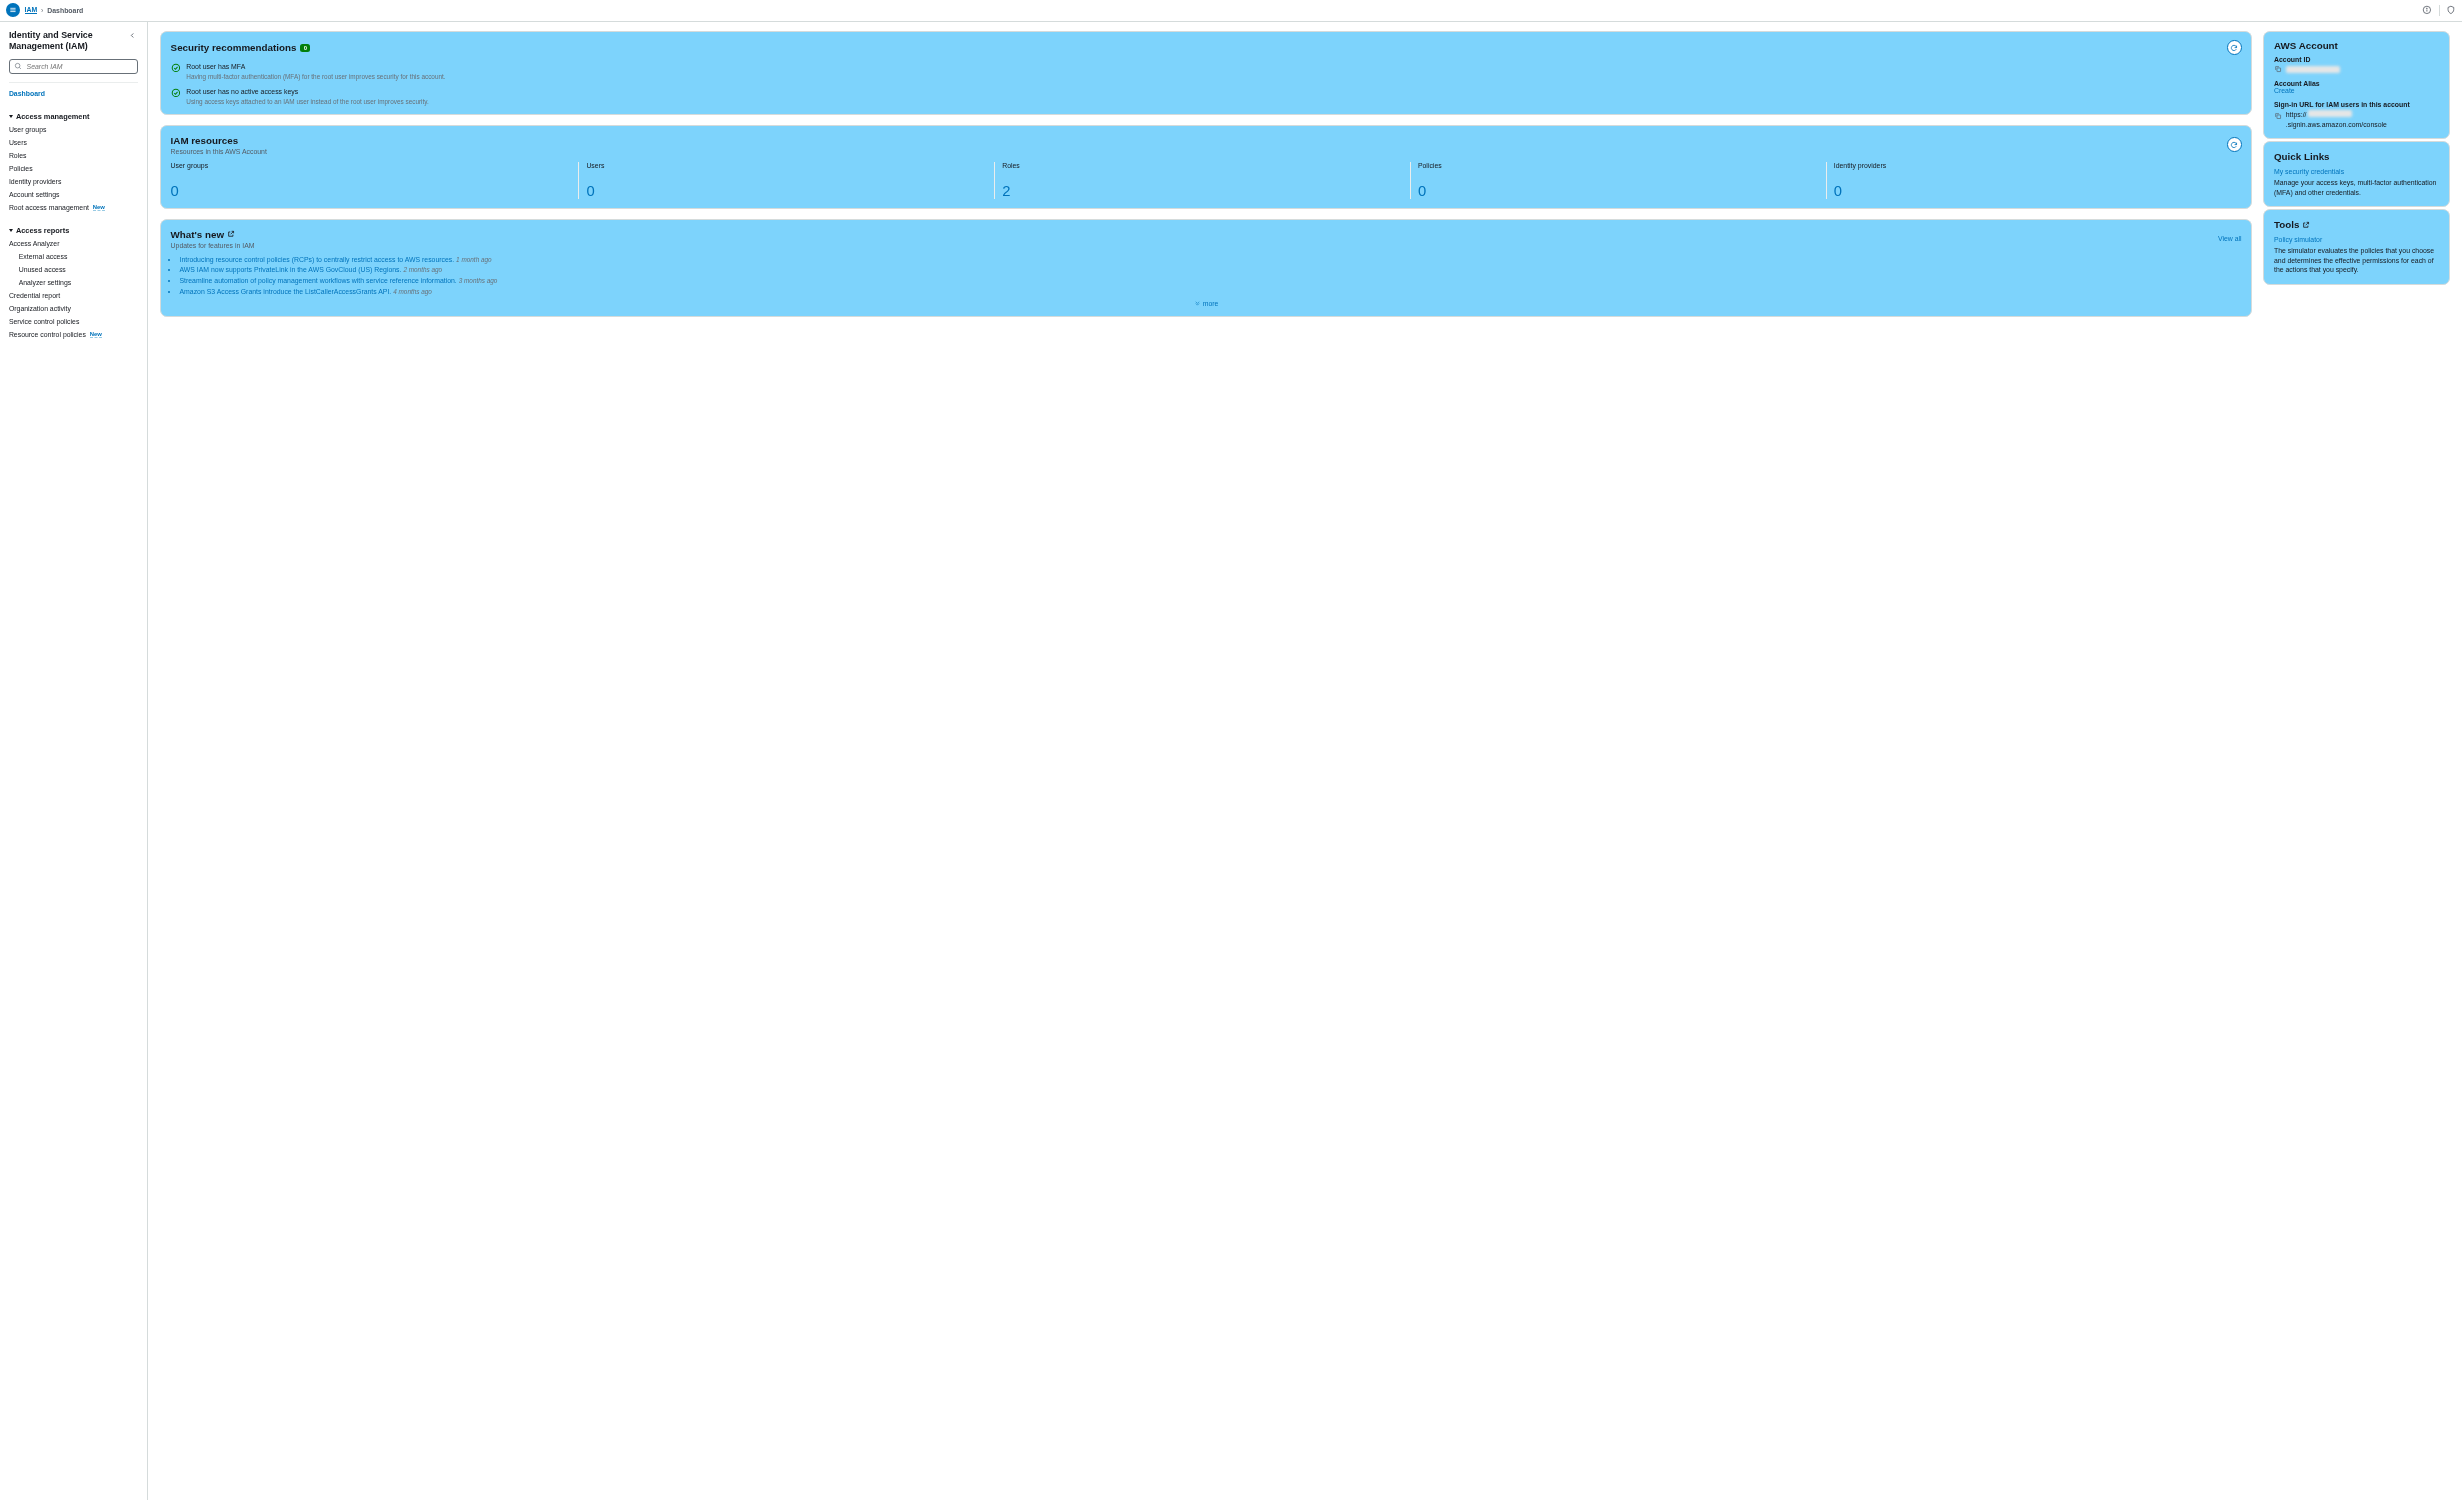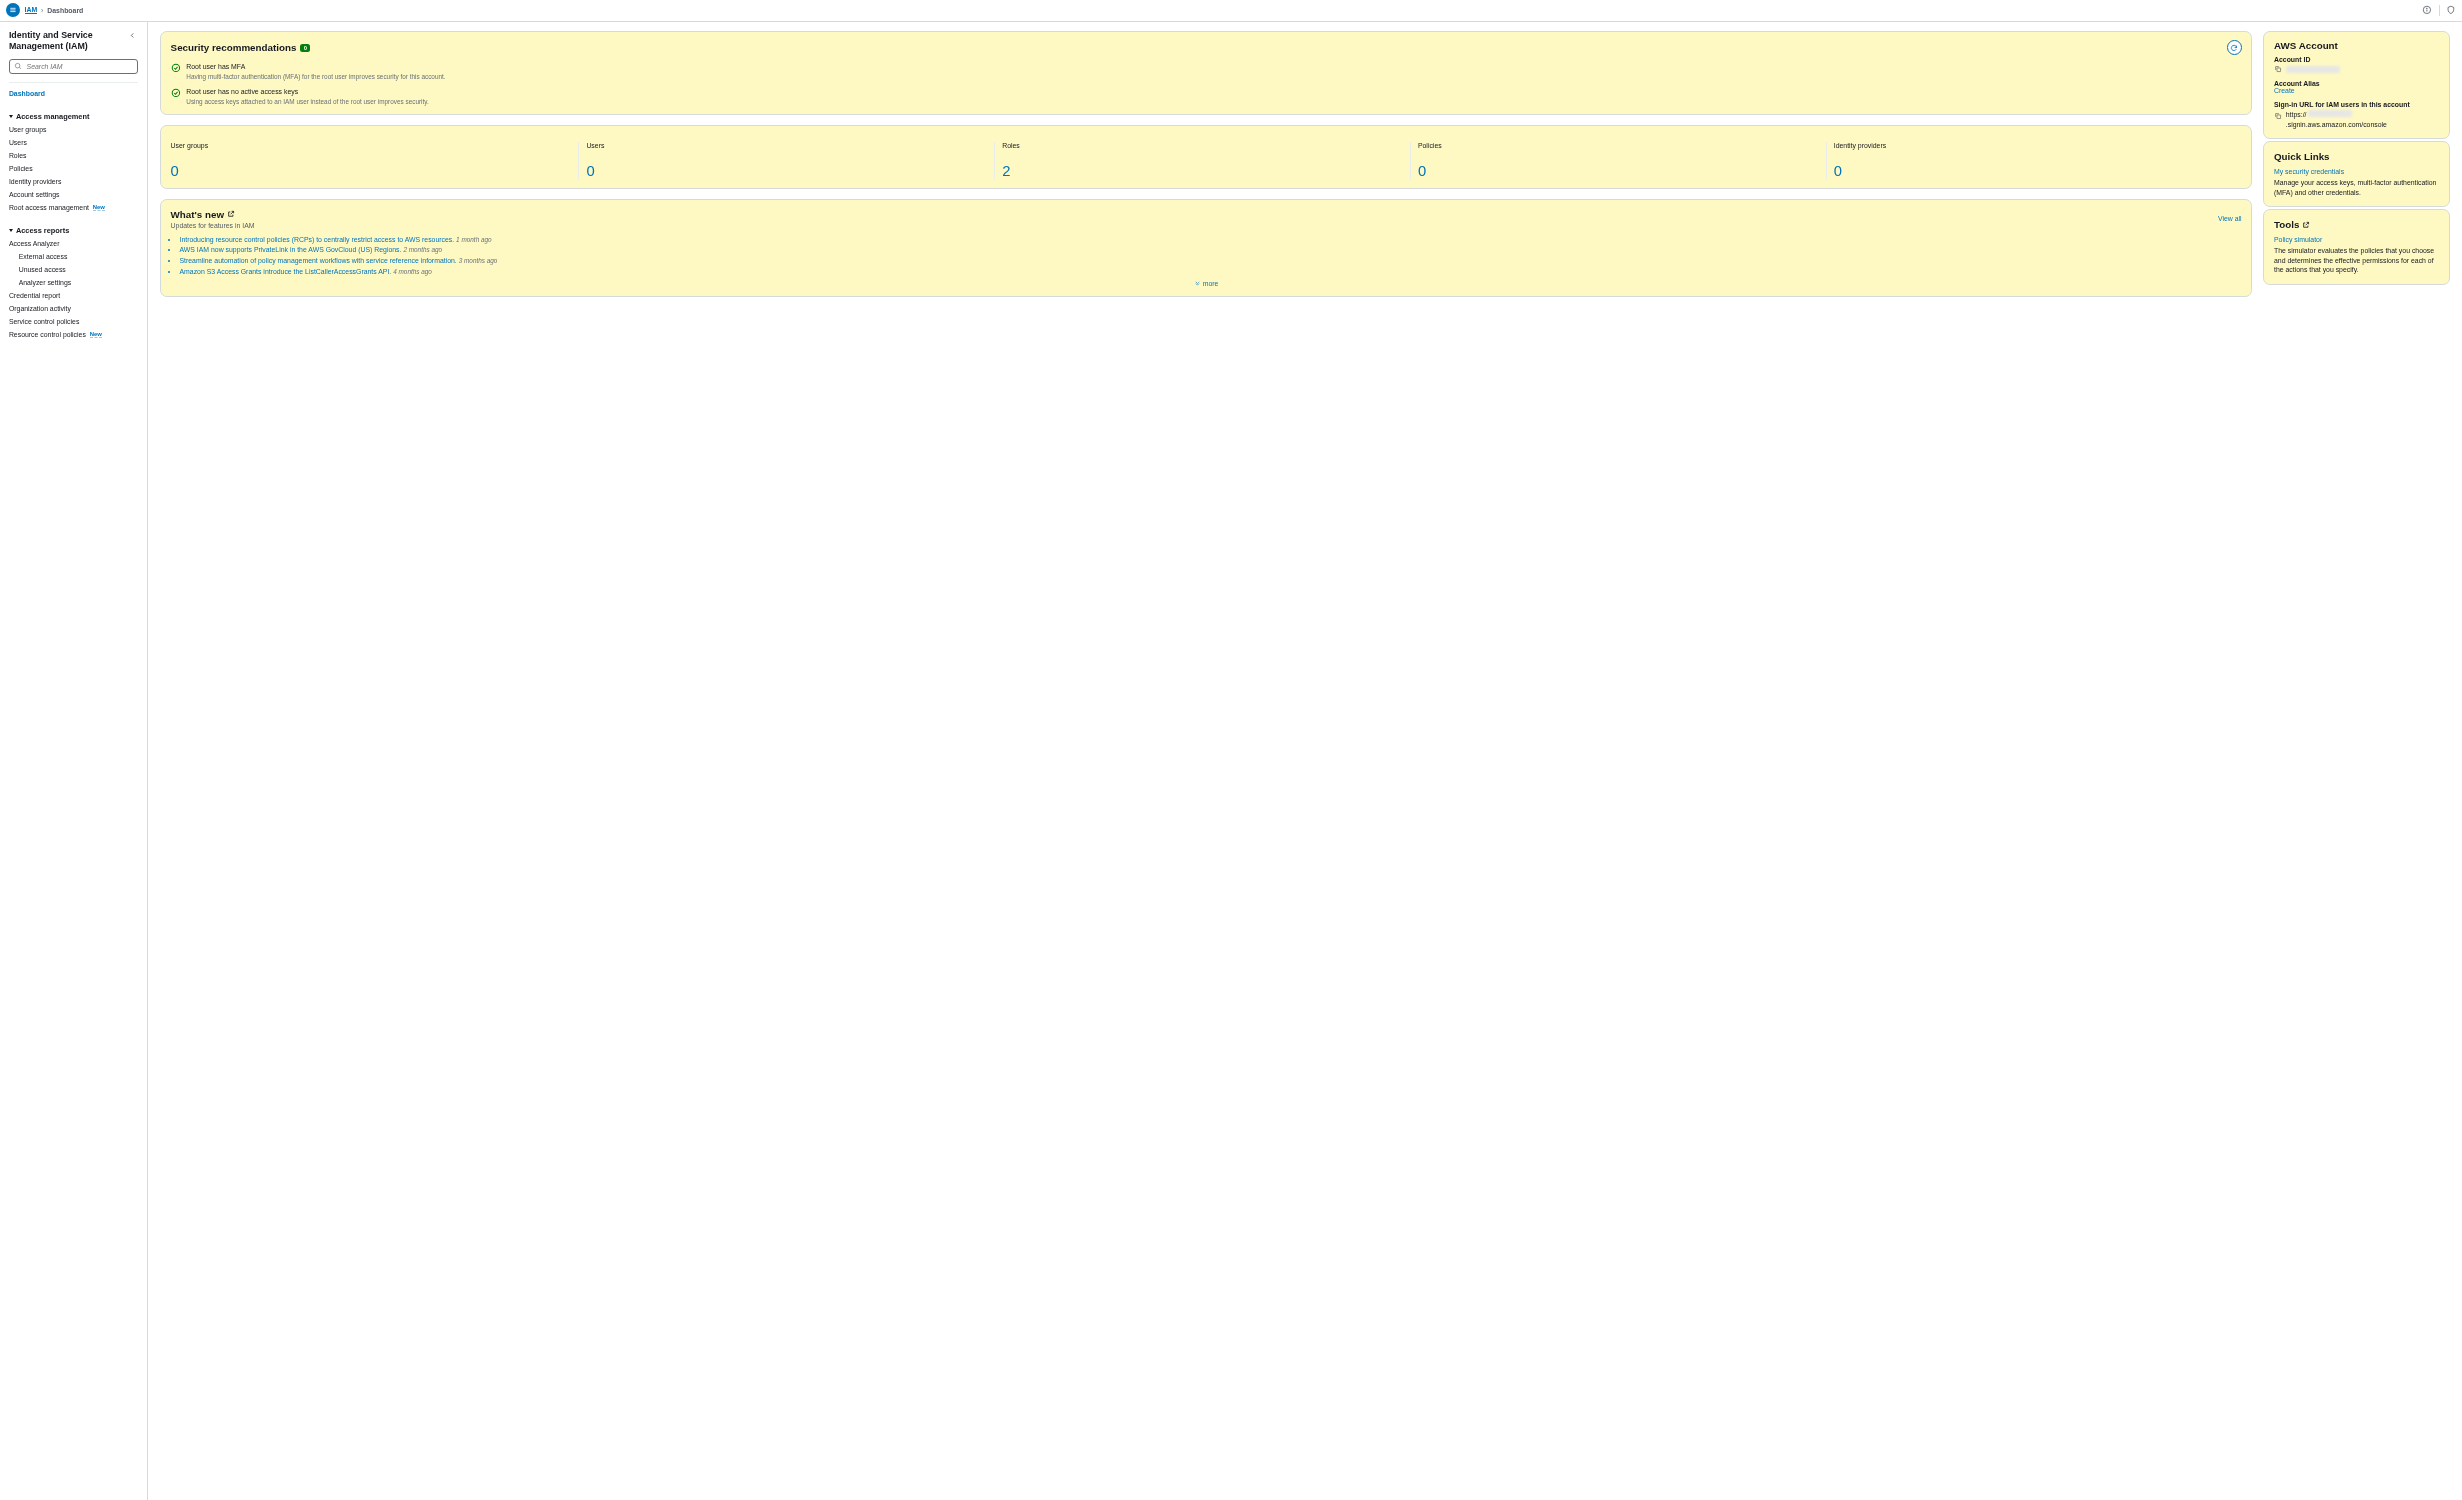--- a/index.html
+++ b/index.html
@@ -44,21 +44,21 @@
   .page-title { font-size:12.8px; font-weight:700; margin-right:4.9px; }
   .info-link { color:#0073bb; font-size:6.4px; font-weight:700; cursor:pointer; }
   .refresh-top { margin-left:auto; }
   .refresh-btn { width:14.8px; height:14.8px; border:1px solid #0073bb; border-radius:50%; display:flex; align-items:center; justify-content:center; cursor:pointer; color:#0073bb; background:#fff; }
   .refresh-btn svg { width:7.9px; height:7.9px; }
 
   .columns { display:flex; gap:10.8px; align-items:flex-start; }
   .col-left { flex:1; display:flex; flex-direction:column; gap:9.8px; min-width:0; }
   .col-right { width:187px; display:flex; flex-direction:column; gap:2px; }
 
-  .card { border:0.5px solid #d5dbdb; border-radius:6.9px; padding:8.9px 9.8px; background:#fef9c3; }
+  .card { border:0.5px solid #d5dbdb; border-radius:6.9px; padding:8.9px 9.8px; background:#7dd3fc; }
   .card-head { display:flex; align-items:center; }
   .card-title { font-size:9.8px; font-weight:700; }
   .card-sub { color:#545b64; font-size:6.9px; margin-top:2px; }
   .card-head .refresh-btn { margin-left:auto; }
   .count-badge { background:#037f0c; color:#fff; font-size:5.9px; font-weight:700; padding:1px 3.4px; border-radius:2.5px; margin-left:3.9px; }
 
   .rec-item { display:flex; gap:5.9px; margin-top:7.9px; }
   .check-circle { width:9.8px; height:9.8px; flex-shrink:0; }
   .rec-title { font-size:6.9px; font-weight:400; color:#16191f; }
   .rec-desc { font-size:6.4px; color:#687078; margin-top:3px; }
@@ -213,20 +213,32 @@
                 <polyline points="8 12.5 11 15.5 16 9.5"></polyline>
               </svg>
             <div>
               <div class="rec-title">Root user has no active access keys</div>
               <div class="rec-desc">Using access keys attached to an IAM user instead of the root user improves security.</div>
             </div>
           </div>
         </div>
 
         <div class="card">
+          <div class="card-head">
+            <div>
+              <div class="card-title">IAM resources</div>
+              <div class="card-sub">Resources in this AWS Account</div>
+            </div>
+            <div class="refresh-btn">
+              <svg viewBox="0 0 24 24" fill="none" stroke="currentColor" stroke-width="2.5">
+                  <path d="M20 11 A8 8 0 1 0 19 16"></path>
+                  <polyline points="20 5 20 11 14 11"></polyline>
+                </svg>
+            </div>
+          </div>
           <div class="resources-grid">
             <div class="res-cell">
               <div class="res-label">User groups</div>
               <div class="res-value">0</div>
             </div>
             <div class="res-cell">
               <div class="res-label">Users</div>
               <div class="res-value">0</div>
             </div>
             <div class="res-cell">

